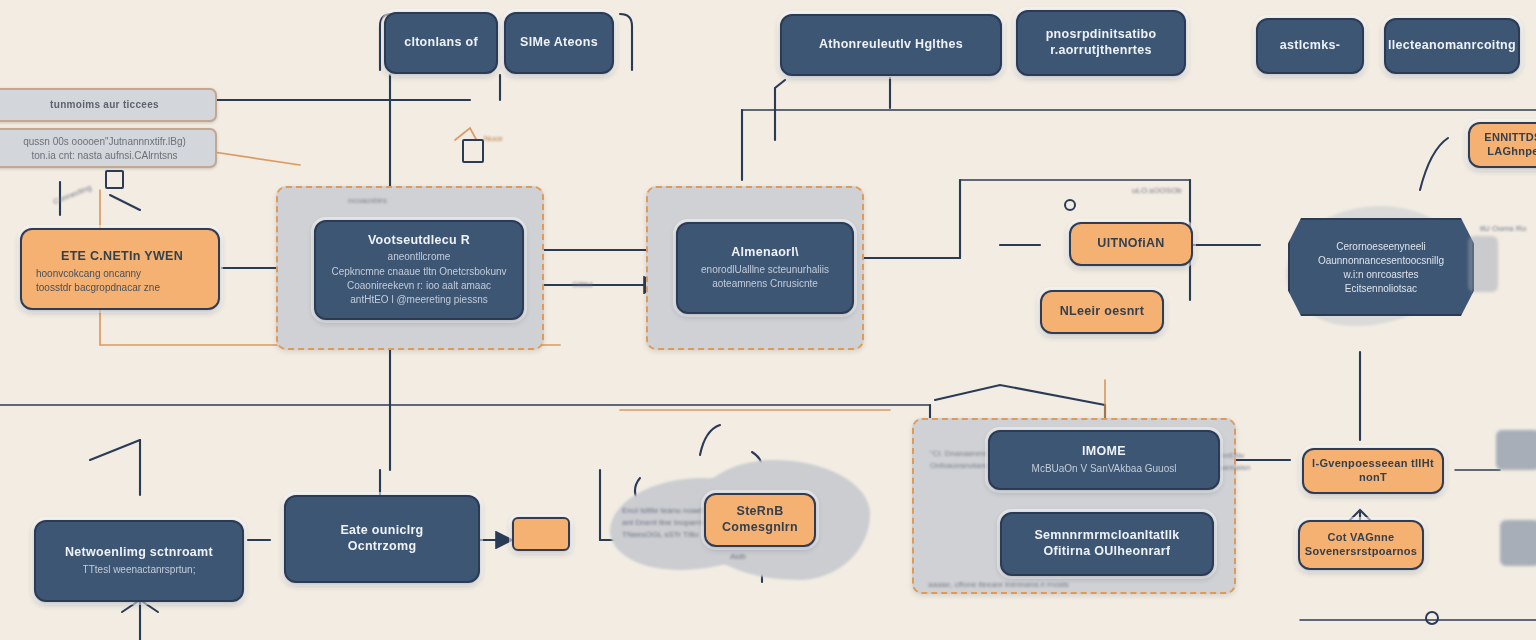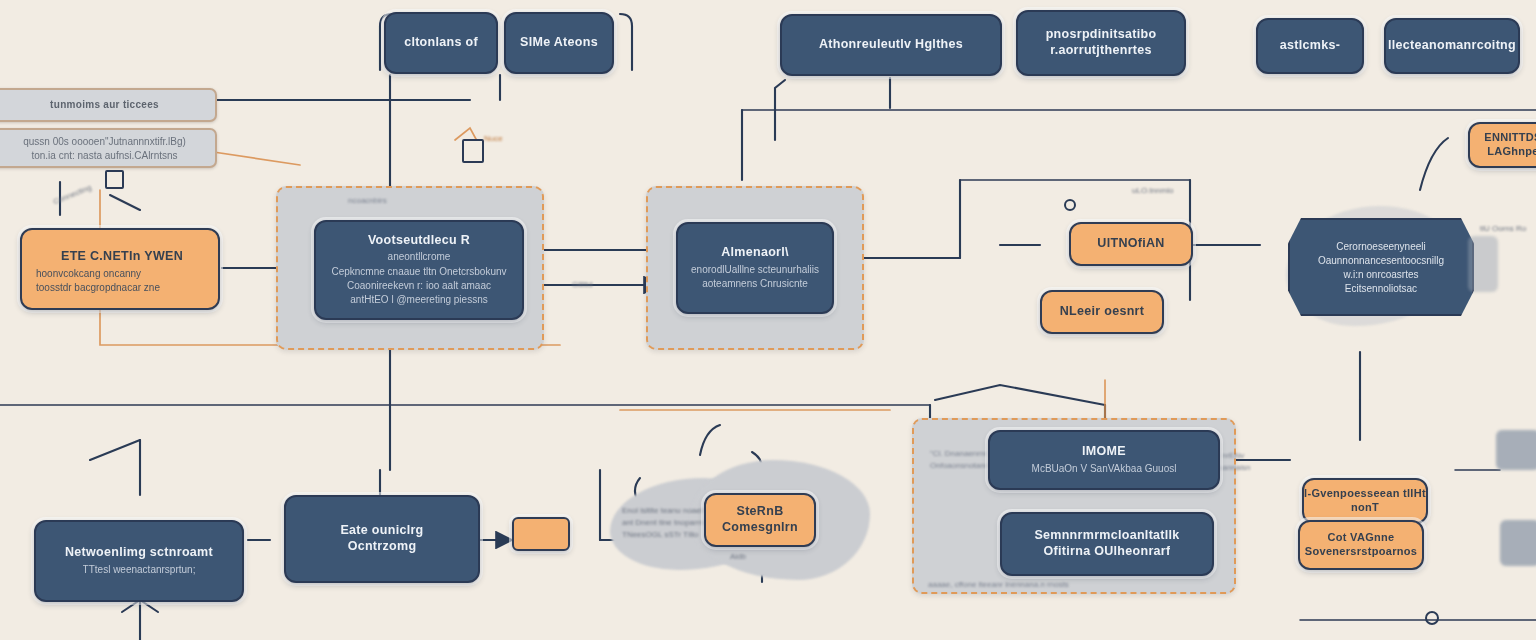--- a/index.html
+++ b/index.html
@@ -227,21 +227,21 @@
       <div>Coaonireekevn r: ioo aalt amaac</div>
       <div>antHtEO l @meereting piessns</div>
     </div>
   </div>
 
   <div class="chip" style="left:462px;top:139px;width:18px;height:20px;"></div>
   <div class="tiny" style="left:484px;top:134px;color:#c07a3e;">Nuce</div>
 
   <div class="group" style="left:646px;top:186px;width:218px;height:164px;"></div>
 
-  <div class="node navy" style="left:676px;top:222px;width:158px;height:92px;">
+  <div class="node navy" style="left:676px;top:222px;width:178px;height:92px;">
     <div class="ttl">Almenaorl\</div>
     <div class="sub">
       <div>enorodlUalllne scteunurhaliis</div>
       <div>aoteamnens  Cnrusicnte</div>
     </div>
   </div>
 
   <div class="tiny" style="left:572px;top:280px;">Glllttd</div>
 
   <div class="node orange" style="left:1040px;top:222px;width:124px;height:44px;margin-left:29px;">
@@ -257,21 +257,21 @@
   <div class="node navy octa" style="left:1288px;top:218px;width:186px;height:98px;">
     <div class="sub" style="font-size:10px;color:#dde3eb;">
       <div>Cerornoeseenyneeli</div>
       <div>Oaunnonnancesentoocsnillg</div>
       <div>w.i:n onrcoasrtes</div>
       <div>Ecitsennoliotsac</div>
     </div>
   </div>
 
   <div class="tiny" style="left:1480px;top:224px;">tlU Oorns Ro</div>
-  <div class="tiny" style="left:1132px;top:186px;">uLO.tnnmlo</div>
+  <div class="tiny" style="left:1132px;top:186px;">uLO.sOOSOb</div>
 
   <div class="node orange" style="left:1468px;top:122px;width:90px;height:46px;">
     <div class="ttl" style="font-size:11px;">ENNITTDS</div>
     <div class="ttl" style="font-size:11px;">LAGhnpe</div>
   </div>
 
   <div class="node navy" style="left:34px;top:495px;width:210px;height:82px;margin-top:25px;">
     <div class="ttl">Netwoenlimg sctnroamt</div>
     <div class="sub">
       <div>TTtesl weenactanrsprtun;</div>
@@ -323,21 +323,21 @@
       <div>McBUaOn V SanVAkbaa Guuosl</div>
     </div>
   </div>
 
   <div class="node navy" style="left:1000px;top:512px;width:214px;height:64px;">
     <div class="ttl">Semnnrmrmcloanltatllk</div>
     <div class="ttl">Ofitirna OUlheonrarf</div>
   </div>
 
 
-  <div class="node orange" style="left:1302px;top:448px;width:126px;height:46px;margin-top:30px;">
+  <div class="node orange" style="left:1302px;top:448px;width:142px;height:46px;">
     <div class="ttl" style="font-size:11px;">l-Gvenpoesseean tllHt</div>
     <div class="ttl" style="font-size:11px;">nonT</div>
   </div>
 
   <div class="node orange" style="left:1298px;top:520px;width:126px;height:50px;">
     <div class="ttl" style="font-size:11px;">Cot  VAGnne</div>
     <div class="ttl" style="font-size:11px;">Sovenersrstpoarnos</div>
   </div>
 
   <div class="device" style="left:1496px;top:430px;width:44px;height:40px;"></div>

